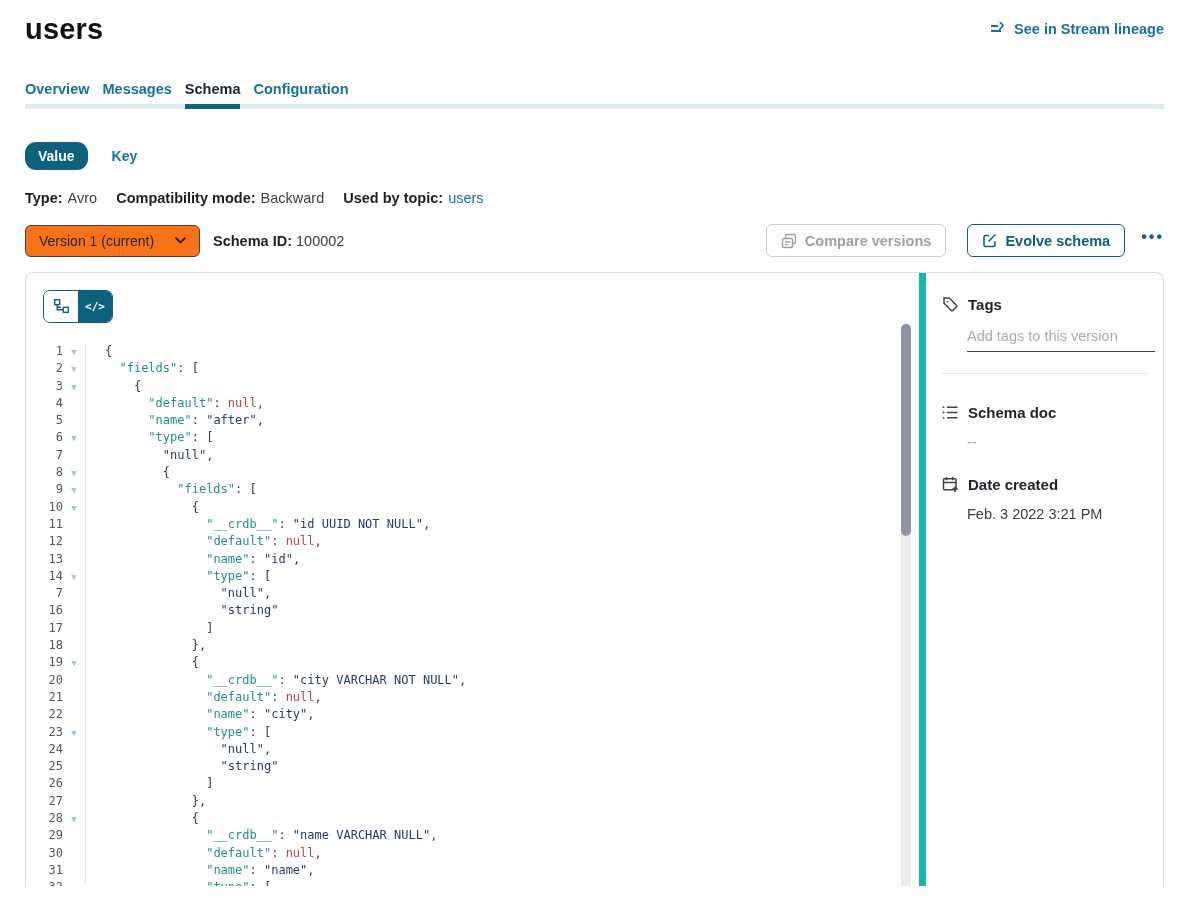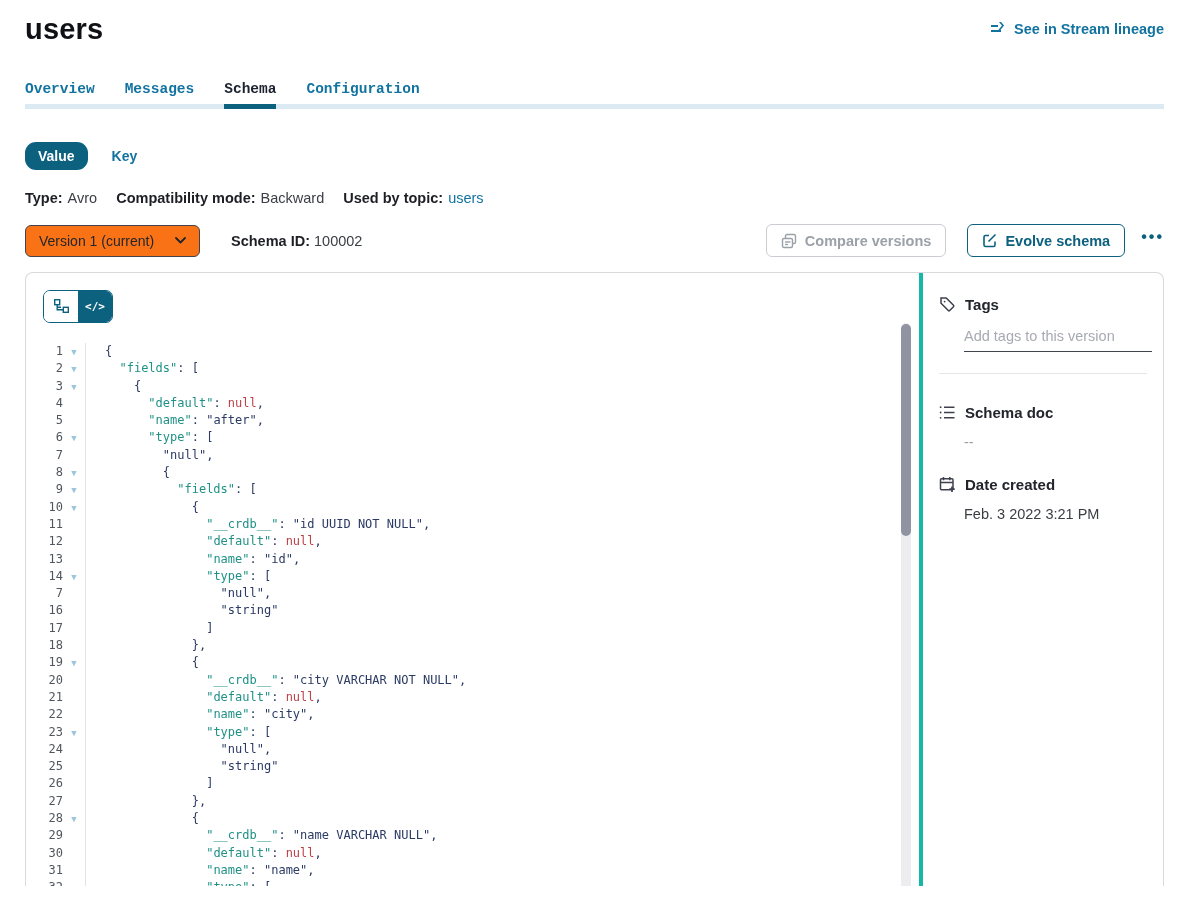--- a/index.html
+++ b/index.html
@@ -6,21 +6,21 @@
   html,body { width:1189px; height:916px; overflow:hidden; background:#ffffff;
               font-family:"Liberation Sans", sans-serif; }
   .page { padding:0 25px; width:1189px; height:916px; }
 
   
   .header-row { display:flex; justify-content:space-between; align-items:center; padding-top:12px; height:46px; }
   .page-title { font-size:29px; font-weight:800; color:#101116; letter-spacing:.2px; }
   .lineage-link { display:flex; align-items:center; gap:7px; color:#1273a0; font-size:14.5px; font-weight:700; cursor:pointer; }
 
   
-  .tabs { display:flex; gap:30px; position:relative; margin-top:35px;font-family:Liberation Mono, monospace; }
+  .tabs { display:flex; gap:13px; position:relative; margin-top:35px; }
   .tabs::after { content:""; position:absolute; left:0; right:0; bottom:0; height:5px; background:#dcebf3; z-index:0; }
   .tab { padding-bottom:12px; font-size:14.5px; font-weight:600; color:#1273a0; position:relative; cursor:pointer; }
   .tab.active { color:#1b2230; }
   .tab.active::after { content:""; position:absolute; left:0; right:0; bottom:0; height:5px; background:#0c617f; z-index:1; }
 
   
   .vk-row { margin-top:33px; display:flex; align-items:center; gap:24px; }
   .vk-active { background:#0c617f; color:#fff; border:none; padding:6px 13px; border-radius:11px; font-size:14px; font-weight:600; cursor:pointer; }
   .vk-link { color:#1273a0; font-size:14px; font-weight:600; cursor:pointer; }
 
@@ -29,21 +29,21 @@
   .meta-item { margin-right:19px; }
   .meta-item b { color:#1d1f24; font-weight:700; }
   .meta-item .mv { margin-left:5px; }
   .topic-link { color:#1273a0; margin-left:5px; cursor:pointer; }
 
   
   .controls-row { margin-top:18px; display:flex; align-items:center; }
   .version-select { width:175px; height:32px; border:1px solid #41444e; border-radius:6px; background:#f97316;
                     display:flex; align-items:center; justify-content:space-between; padding:0 13px;
                     font-size:14px; color:#23252b; cursor:pointer; }
-  .schema-id { margin-left:31px; font-size:14.5px; color:#3b3e44; }
+  .schema-id { margin-left:13px; font-size:14.5px; color:#3b3e44; }
   .schema-id b { color:#1d1f24; font-weight:700; }
   .ctrl-spacer { flex:1; }
   .btn { height:33px; display:flex; align-items:center; gap:8px; padding:0 14px; border-radius:6px;
          background:#fff; font-size:14.5px; font-weight:600; cursor:pointer; }
   .btn-disabled { border:1px solid #c9cdd2; color:#9ba1a8; }
   .btn-primary-outline { border:1px solid #0c617f; color:#0c617f; margin-left:21px; }
   .more-btn { margin-left:16px; color:#0c617f; font-size:16px; font-weight:900; letter-spacing:2px; cursor:pointer; line-height:1; padding-bottom:8px;}
 
   
   .panel { margin-top:15px; height:614px; border:1px solid #d8dadd; border-bottom:none;
@@ -63,21 +63,21 @@
   .code-text { white-space:pre; padding-left:19px; }
   .tk-key { color:#1f9186; }
   .tk-str { color:#2b3a64; }
   .tk-null { color:#bd4147; }
   .tk-p { color:#2b3a64; }
 
   .sb-track { position:absolute; top:50px; right:8px; bottom:0; width:10px; background:#ededf0; border-radius:6px 6px 0 0; }
   .sb-thumb { position:absolute; top:1px; left:0; width:10px; height:212px; background:#8f93a2; border-radius:6px; cursor:grab; }
 
   
-  .sidebar { width:244px; border-left:4px solid #14b8a6; padding:23px 16px 0 16px; }
+  .sidebar { width:244px; border-left:7px solid #14b8a6; padding:23px 16px 0 16px; }
   .side-head { display:flex; align-items:center; gap:9px; font-size:15px; font-weight:700; color:#23252d; }
   .side-head svg { color:#3e414d; flex:0 0 auto; }
   .tags-input { display:block; margin:13px 0 0 25px; width:188px; border:none; outline:none;
                 border-bottom:1.5px solid #3f434c; font-size:14.5px; padding:2px 0 7px; color:#23252d;
                 font-family:"Liberation Sans", sans-serif; }
   .tags-input::placeholder { color:#a7aab1; }
   .side-divider { border:none; border-top:1px solid #e5e6e9; margin-top:21px; }
   .sec-schema-doc { margin-top:30px; }
   .sec-date { margin-top:26px; }
   .side-value { margin:13px 0 0 25px; font-size:14.5px; color:#3b3e44; }

